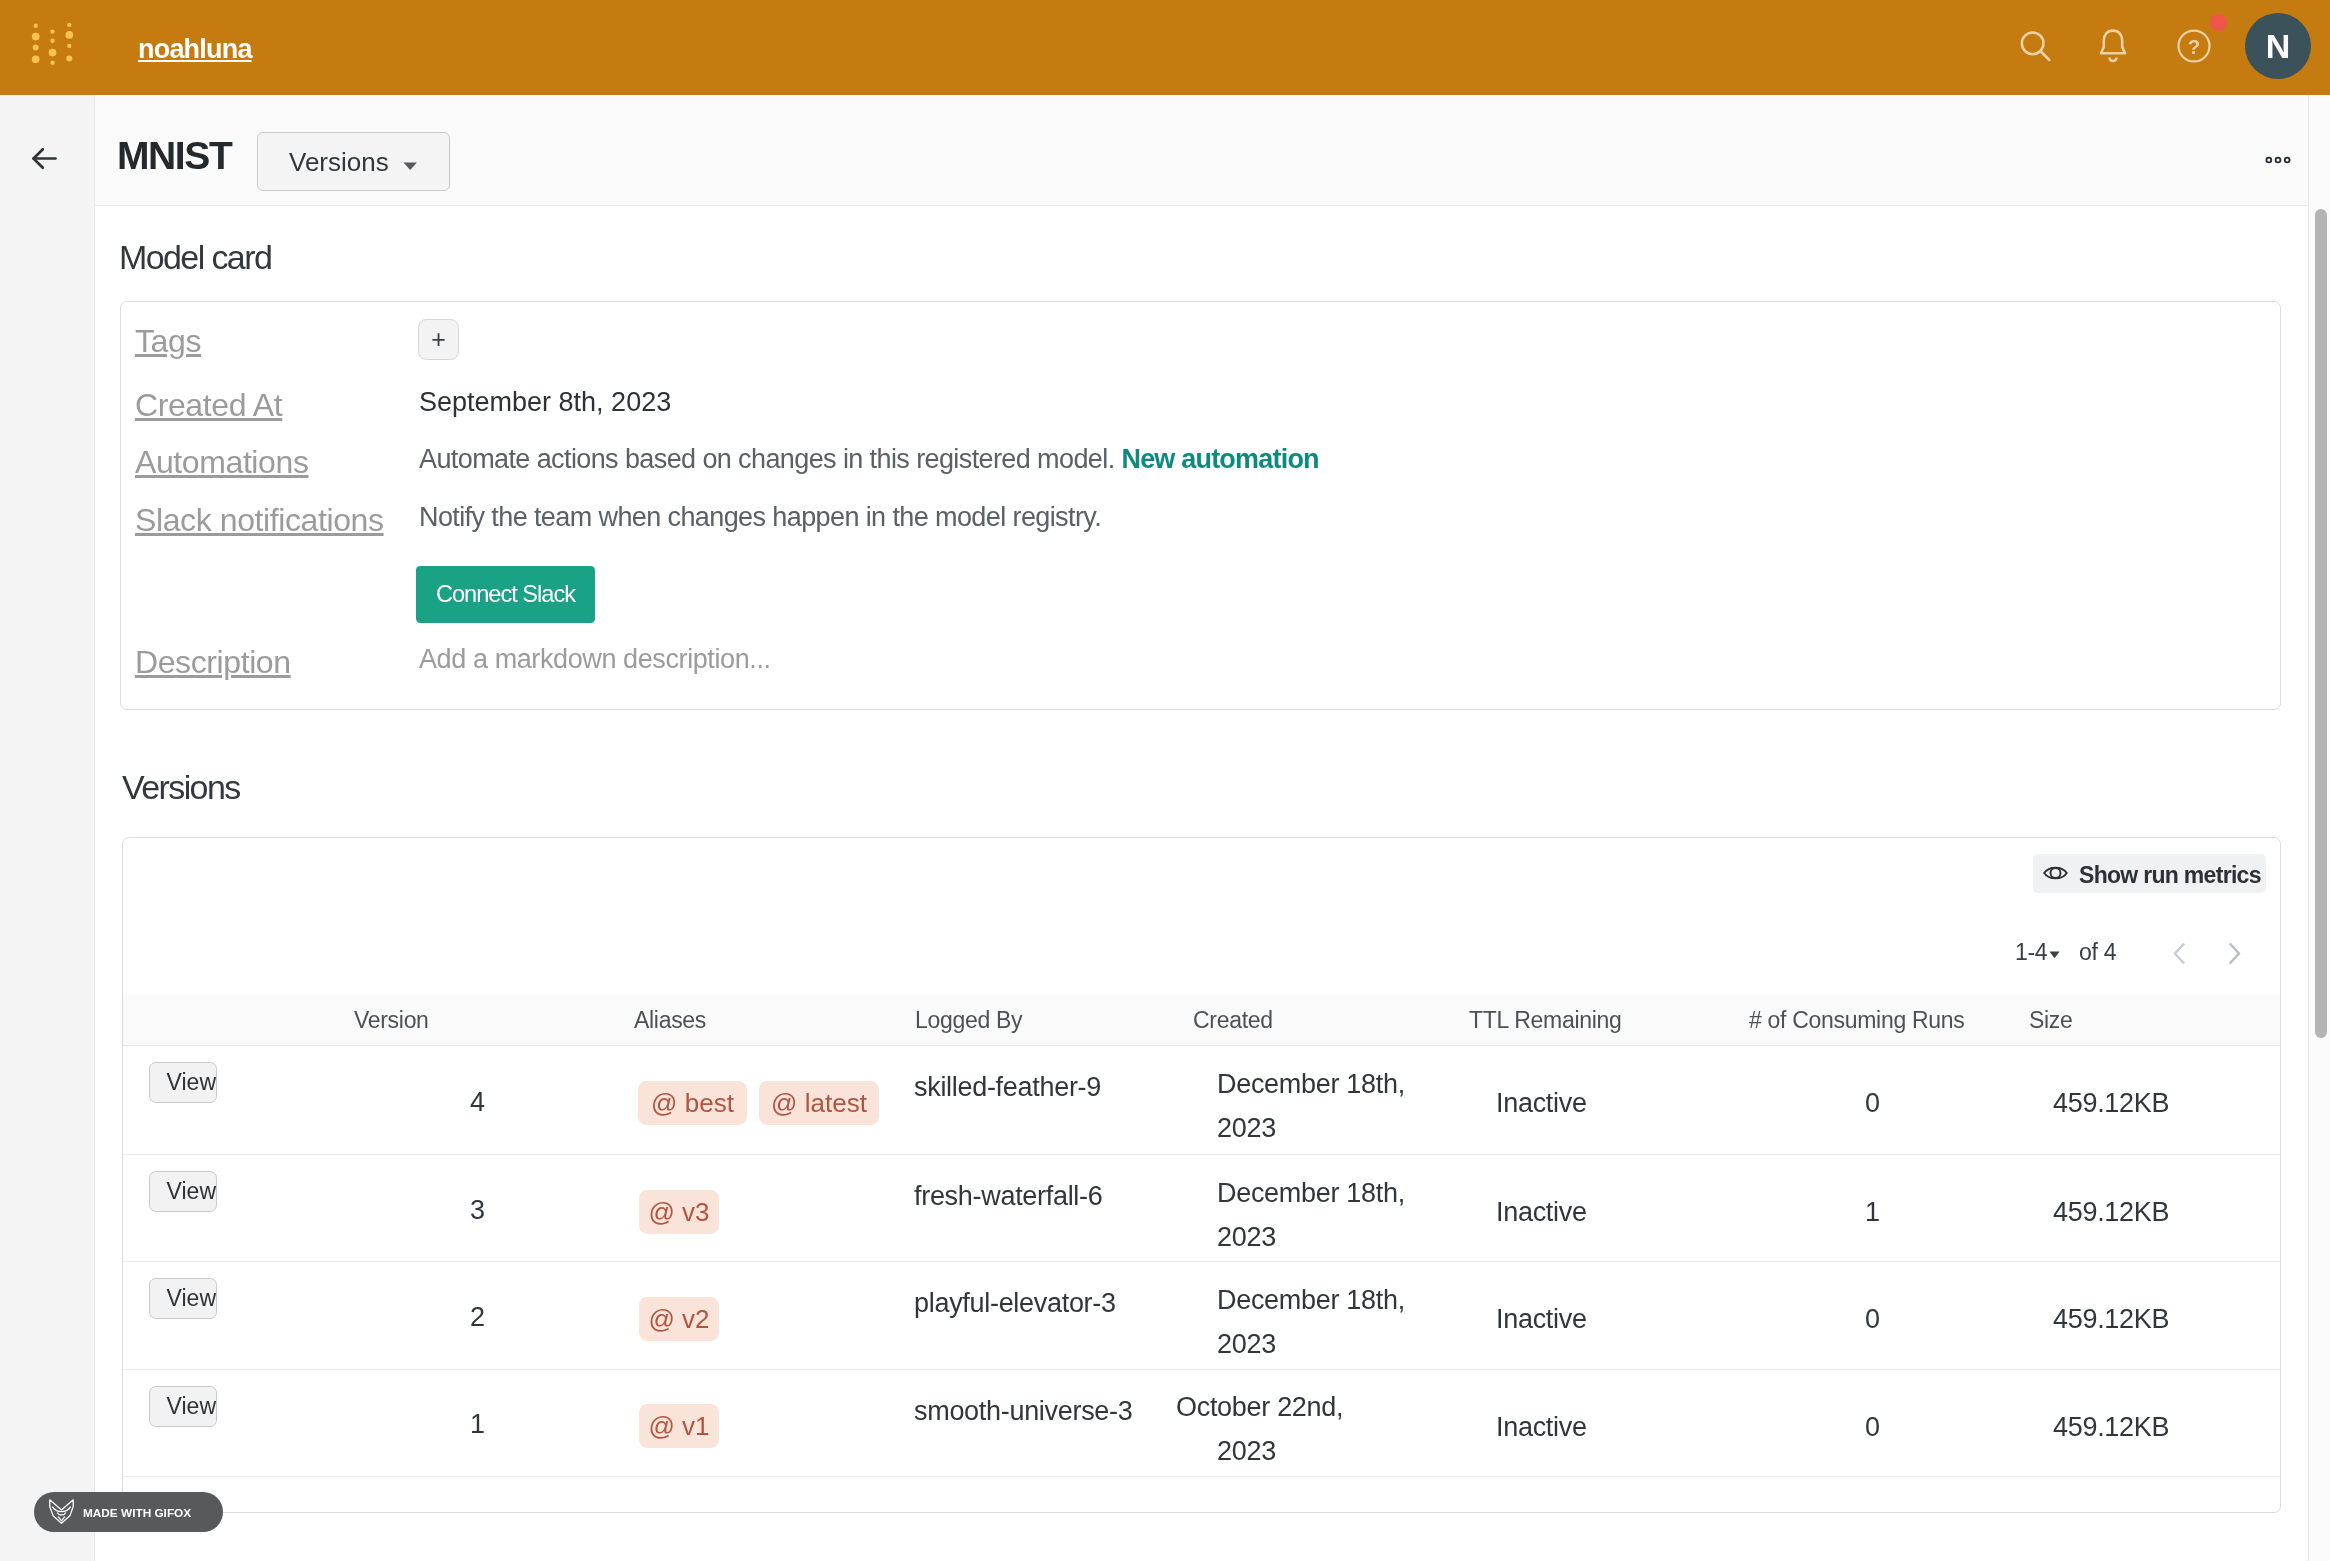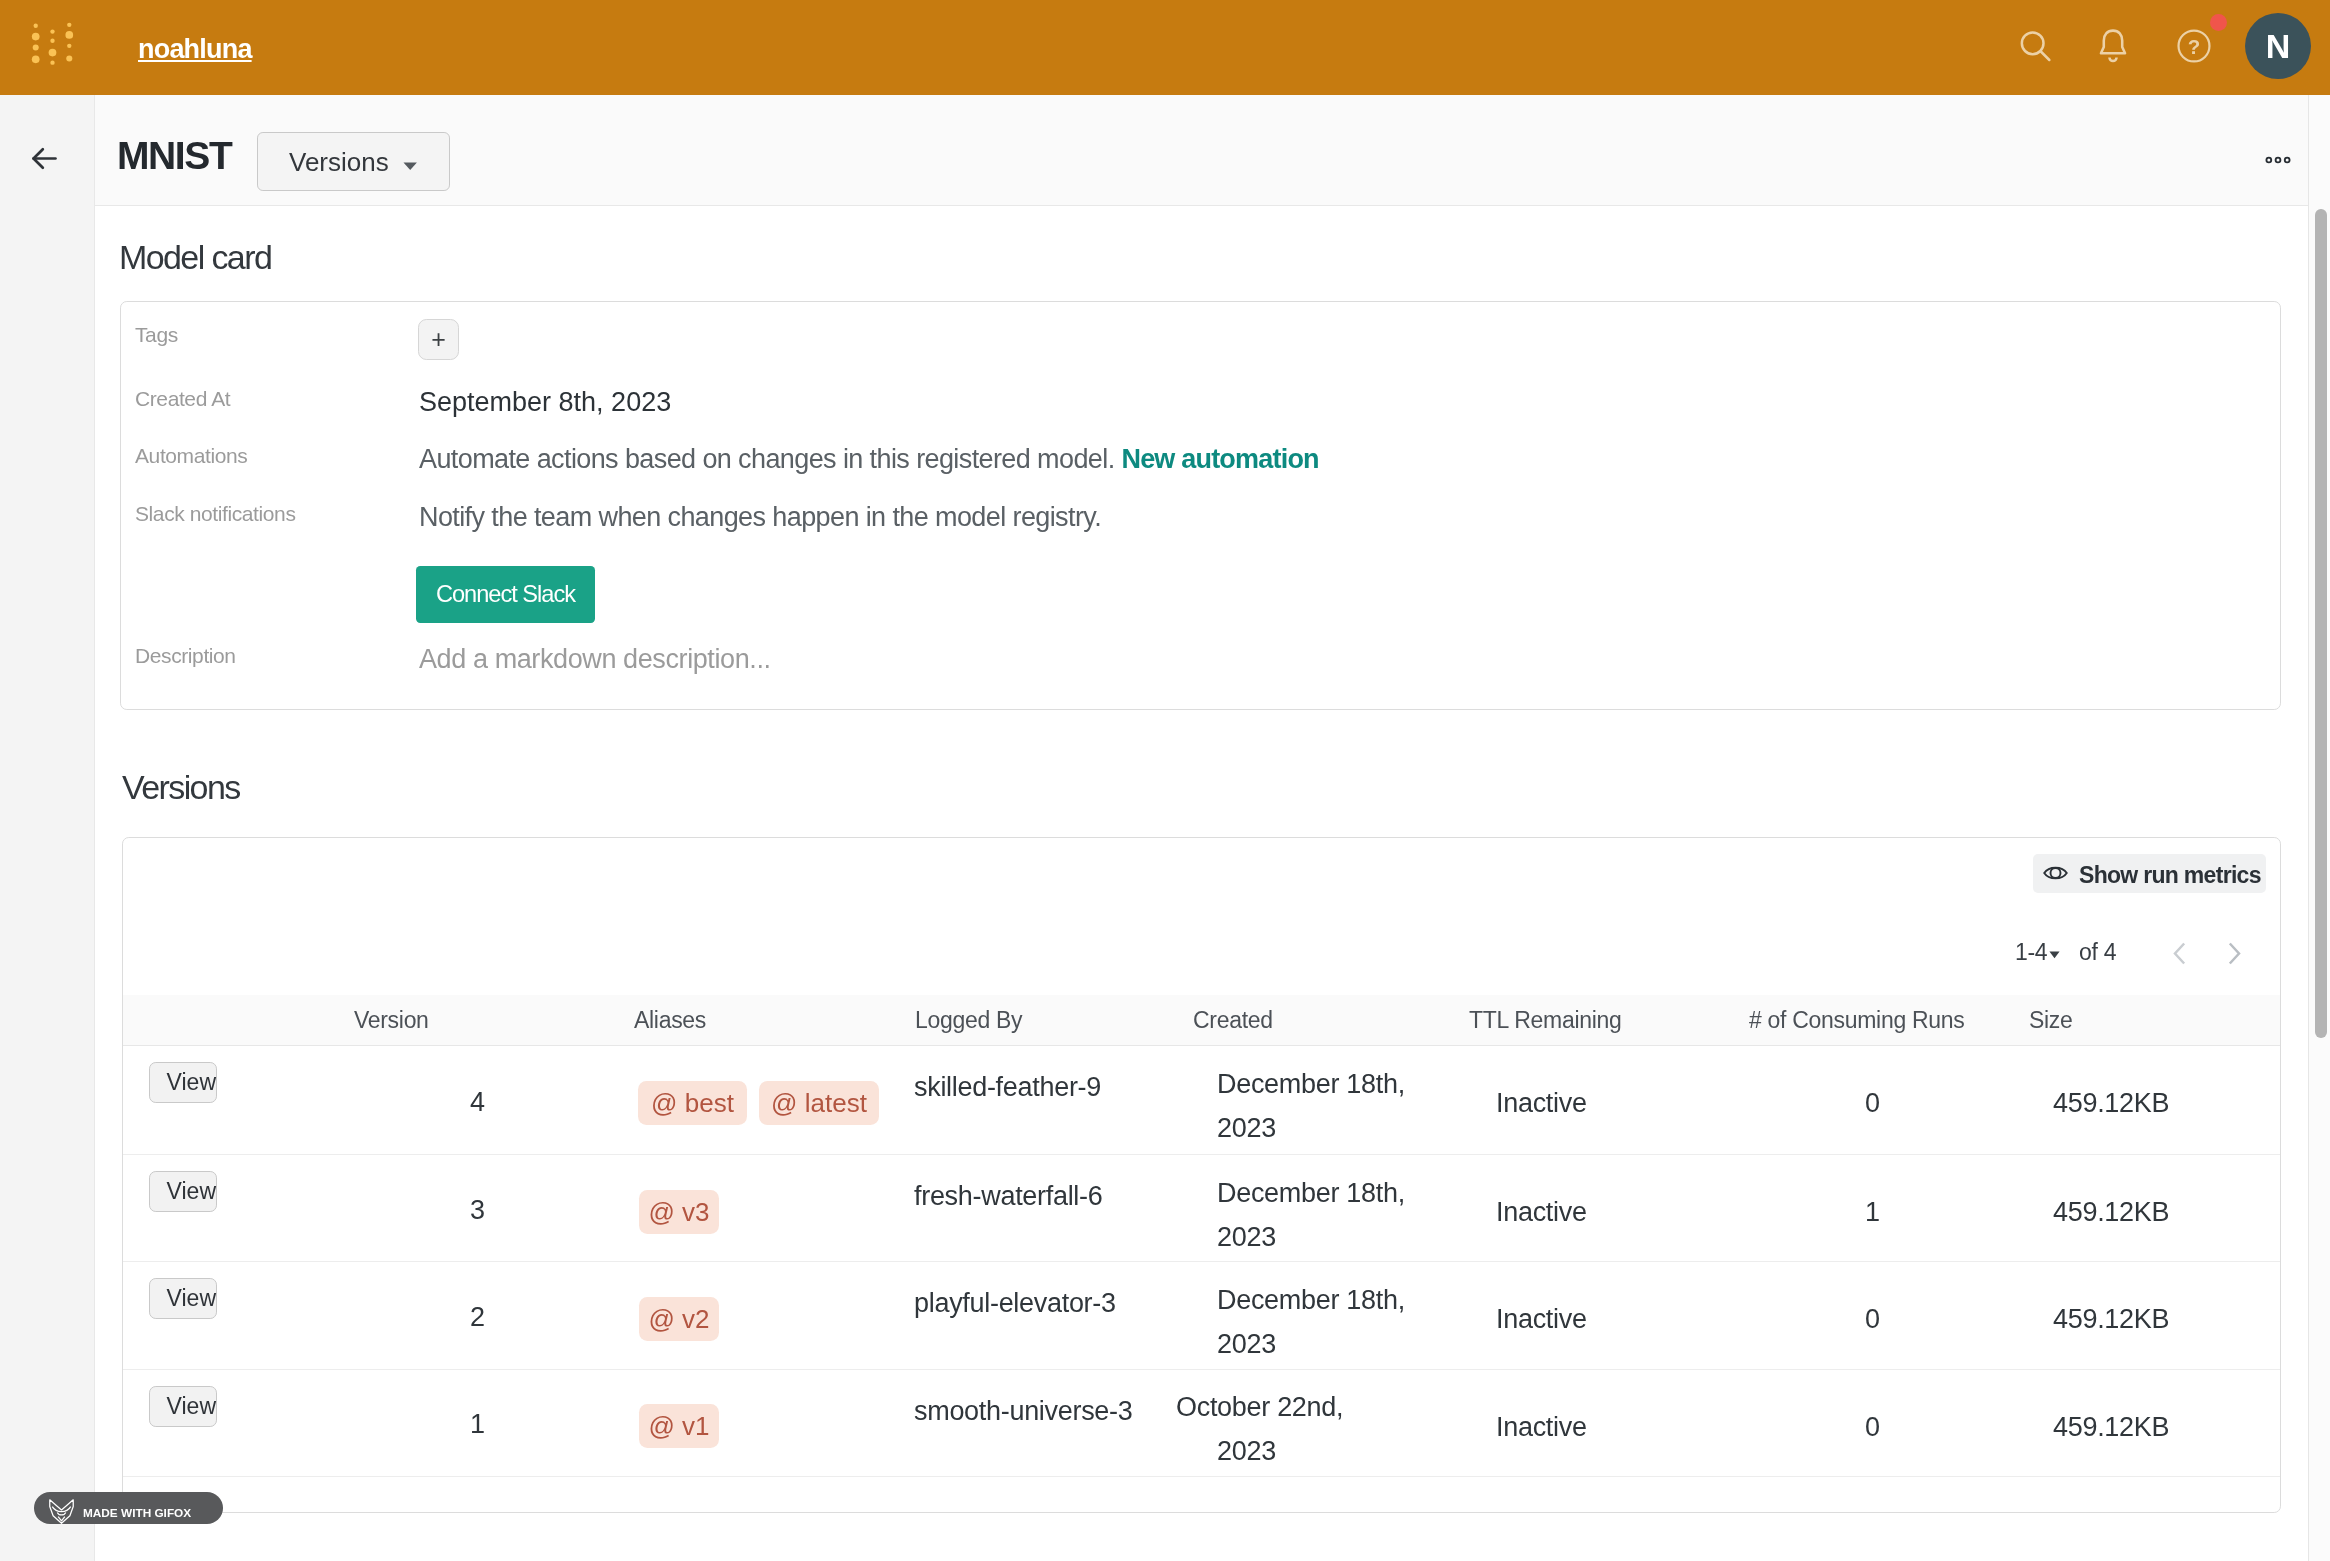--- a/index.html
+++ b/index.html
@@ -26,40 +26,40 @@
   .mnist { position:absolute; left:117px; top:134px; font-size:39px; font-weight:bold; color:#24292e; letter-spacing:-1.4px; }
   .verbtn { position:absolute; left:257px; top:132px; width:193px; height:59px; background:#f4f4f4; border:0.8px solid #c9c9c9; border-radius:5.9px; }
   .verbtn span { position:absolute; left:31px; top:14.4px; font-size:26px; color:#33373c; }
 
   .h2 { position:absolute; font-size:34px; font-weight:400; color:#33383d; letter-spacing:-1.6px; }
 
   .card { position:absolute; background:#fff; border:0.8px solid #dcdcdc; border-radius:6.8px; }
   .mcard { left:120px; top:301px; width:2161px; height:409px; }
   .vcard { left:122px; top:837px; width:2159px; height:676px; }
 
-  .lbl { position:absolute; left:135px; font-size:21px; color:#9b9b9b; white-space:nowrap; letter-spacing:-0.4px; }
+  .lbl { position:absolute; left:135px; font-size:32px; color:#9b9b9b; white-space:nowrap; letter-spacing:-0.4px;text-decoration:underline; }
   .val { position:absolute; left:419px; font-size:27px; color:#2c3237; white-space:nowrap; }
   .vgray { color:#5a6065; letter-spacing:-0.6px; }
   .link { color:#0d8a80; font-weight:bold; letter-spacing:-0.8px; }
   .plusbtn { position:absolute; left:418px; top:319px; width:41px; height:41px; background:#f3f3f3; border:0.8px solid #d6d6d6; border-radius:8.4px; font-size:25px; color:#3c4043; text-align:center; line-height:39px; }
   .slackbtn { position:absolute; left:416px; top:566px; width:179px; height:57px; background:#1aa287; border-radius:4.2px; color:#fff; font-size:23.6px; letter-spacing:-1px; text-align:center; line-height:56px; }
 
   .metricsbtn { position:absolute; left:2033px; top:854px; width:233px; height:39px; background:#f0f1f2; border-radius:5px; }
   .metricsbtn span { position:absolute; left:46px; top:7.6px; font-size:23px; font-weight:bold; color:#2b3137; white-space:nowrap; letter-spacing:-0.7px; }
   .pag { position:absolute; font-size:23px; color:#383e44; white-space:nowrap; letter-spacing:-0.3px; }
 
   .thead { position:absolute; left:123px; top:995px; width:2157px; height:51px; background:#fafafa; border-bottom:0.8px solid #e7e7e7; }
   .th { position:absolute; top:1007px; font-size:23px; color:#4c5157; white-space:nowrap; letter-spacing:-0.3px; }
   .rowline { position:absolute; left:123px; width:2157px; height:0.8px; background:#ededed; }
 
   .viewbtn { position:absolute; left:149px; width:68px; height:41px; background:#f2f2f2; border:0.8px solid #c9c9c9; border-radius:6.8px; font-size:23px; color:#2f3338; text-align:right; line-height:39px; }
   .cell { position:absolute; font-size:27px; color:#30363b; white-space:nowrap; letter-spacing:-0.3px; }
   .chip { position:absolute; height:44px; background:#fae3d9; border-radius:8.4px; color:#b25540; font-size:26px; text-align:center; line-height:44px; white-space:nowrap; }
 
-  .gifox { position:absolute; left:34px; top:1492px; width:189px; height:32px; background:#58595b; border-radius:20px; }
+  .gifox { position:absolute; left:34px; top:1492px; width:189px; height:40px; background:#58595b; border-radius:20px; }
   .gifox span { position:absolute; left:49px; top:13.5px; font-size:11.8px; font-weight:bold; color:#fff; letter-spacing:0px; }
 </style>
 </head>
 <body>
 <div class="topbar">
   <svg class="abs" style="left:29px;top:22px" width="47" height="46" viewBox="0 0 56 54">
     <g fill="#fac255">
       <circle cx="8" cy="4" r="2.6"></circle>
         <circle cx="8" cy="17" r="4.6"></circle>
         <circle cx="8" cy="30" r="3.6"></circle>

